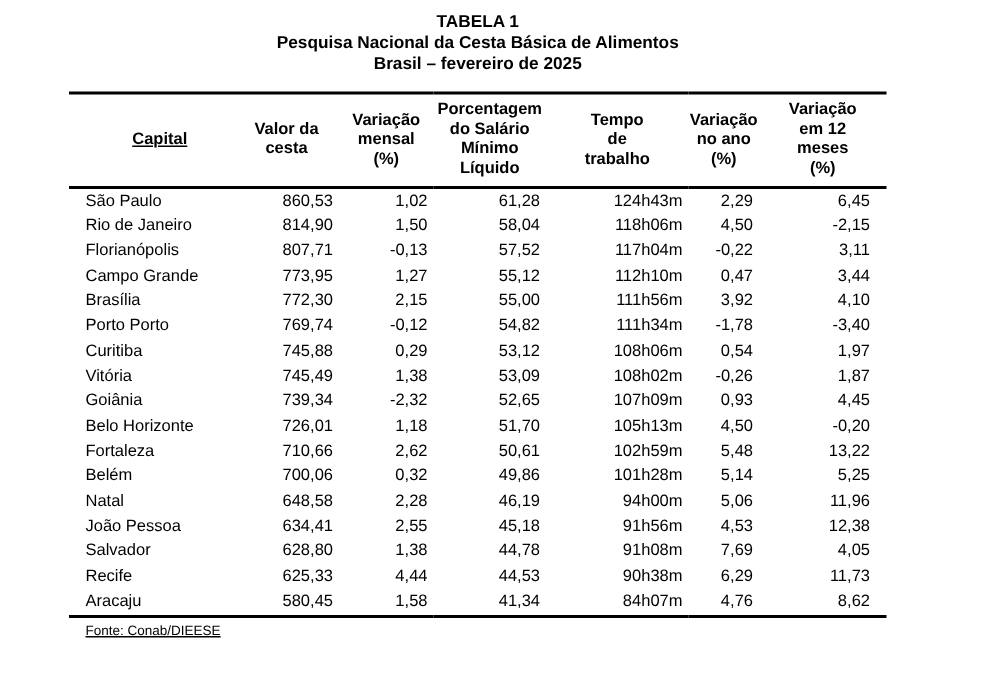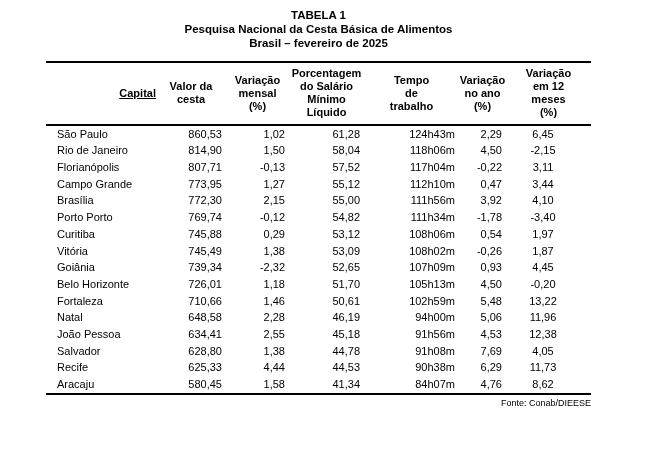--- a/index.html
+++ b/index.html
@@ -46,40 +46,41 @@
     font-weight: bold;
     font-size: 11px;
     line-height: 13px;
     text-align: center;
     vertical-align: middle;
     white-space: pre-line;
     height: 63px;
     padding: 2px 0;
   }
   th.capital-h {
-    text-align: right;
+    text-align: center;
     padding-left: 11px;
     text-decoration: underline;
   }
   tbody tr { height: 16.7px; }
   td {
     font-size: 11px;
     line-height: 16.7px;
     text-align: right;
     vertical-align: middle;
     white-space: nowrap;
     padding: 0 4px 0 0;
   }
   td.col-capital { text-align: left; padding: 0 0 0 11px; }
-  td.col-var12   { padding-right: 11px; text-align: center; }
+  td.col-var12   { padding-right: 11px; }
   .source-note {
     font-size: 9px;
     line-height: 12px;
     padding: 2px 0 0 11px;
-    text-align: right;
+    text-align: left;
+    text-decoration: underline;
   }
 </style>
 </head>
 <body>
 
 <div class="page">
   <div class="content">
 
     <div class="title-block">
       <div>TABELA 1</div>
@@ -208,25 +209,34 @@
             <td class="col-valor">726,01</td>
             <td class="col-var-mensal">1,18</td>
             <td class="col-porcentagem">51,70</td>
             <td class="col-tempo">105h13m</td>
             <td class="col-var-ano">4,50</td>
             <td class="col-var12">-0,20</td>
           </tr>
           <tr>
             <td class="col-capital">Fortaleza</td>
             <td class="col-valor">710,66</td>
-            <td class="col-var-mensal">1,46</td>
+            <td class="col-var-mensal">2,62</td>
             <td class="col-porcentagem">50,61</td>
             <td class="col-tempo">102h59m</td>
             <td class="col-var-ano">5,48</td>
             <td class="col-var12">13,22</td>
+          </tr>
+          <tr>
+            <td class="col-capital">Belém</td>
+            <td class="col-valor">700,06</td>
+            <td class="col-var-mensal">0,32</td>
+            <td class="col-porcentagem">49,86</td>
+            <td class="col-tempo">101h28m</td>
+            <td class="col-var-ano">5,14</td>
+            <td class="col-var12">5,25</td>
           </tr>
           <tr>
             <td class="col-capital">Natal</td>
             <td class="col-valor">648,58</td>
             <td class="col-var-mensal">2,28</td>
             <td class="col-porcentagem">46,19</td>
             <td class="col-tempo">94h00m</td>
             <td class="col-var-ano">5,06</td>
             <td class="col-var12">11,96</td>
           </tr>

